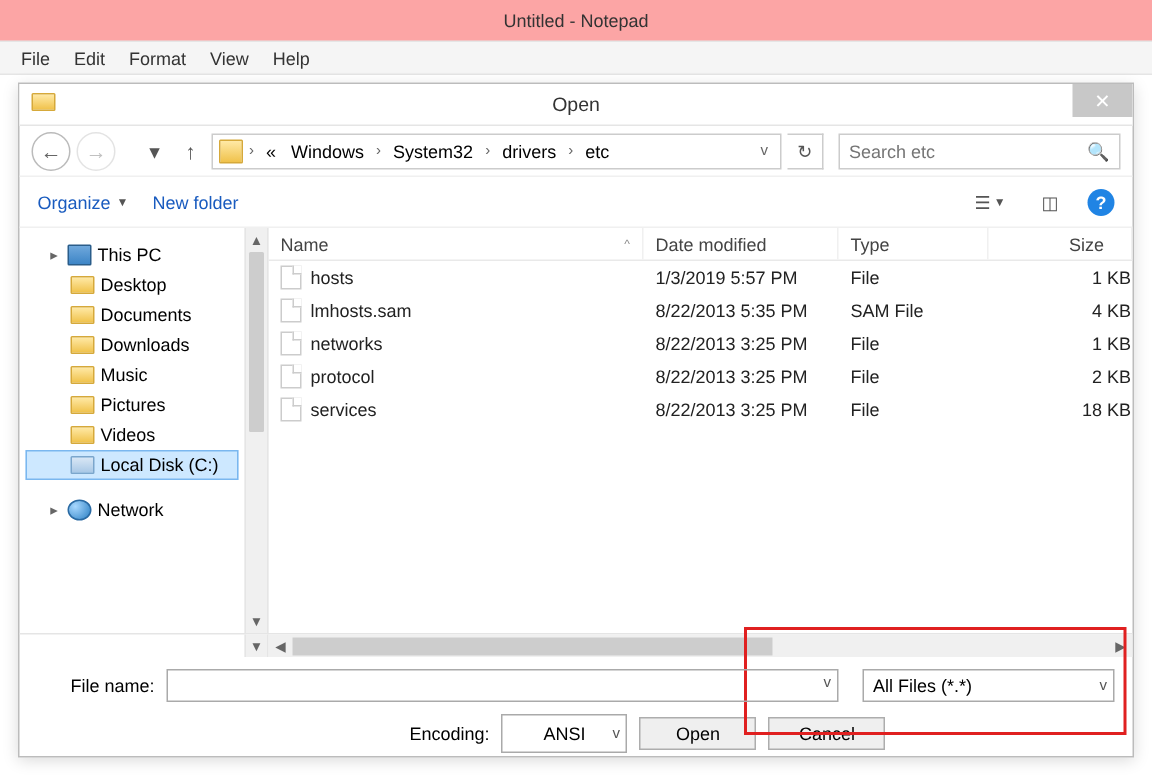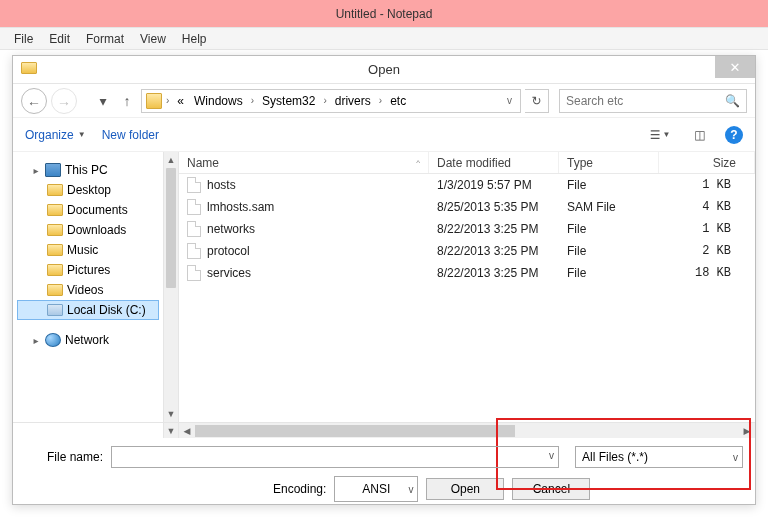--- a/index.html
+++ b/index.html
@@ -62,21 +62,21 @@
 .col-date { width: 130px; }
 .col-type { width: 100px; }
 .col-size { flex: 1; text-align: right; justify-content: flex-end; padding-right: 18px; }
 .sort-ind { margin-left: auto; font-size: 8px; color: #888; }
 .fl-rows { flex: 1; }
 .fl-row { display: flex; height: 22px; align-items: center; }
 .fl-cell { padding: 0 8px; font-size: 12px; color: #222; }
 .cell-name { width: 250px; display: flex; align-items: center; gap: 6px; }
 .cell-date { width: 130px; }
 .cell-type { width: 100px; }
-.cell-size { flex: 1; text-align: right; padding-right: 24px; font-family: Liberation Mono, monospace; }
+.cell-size { flex: 1; text-align: right; padding-right: 1px; }
 .file-ico { width: 14px; height: 16px; border: 1px solid #ccc; background: #fff; position: relative; }
 .file-ico::after { content: ""; position: absolute; top: -1px; right: -1px; width: 5px; height: 5px; background: #fff; border-left: 1px solid #ccc; border-bottom: 1px solid #ccc; }
 
 .hscroll-row { height: 16px; display: flex; border-top: 1px solid #e5e5e5; }
 .hscroll-spacer-left { width: 150px; }
 .hscroll-vgap { width: 16px; border-left:1px solid #e5e5e5; border-right:1px solid #e5e5e5; background:#f0f0f0; display:flex; align-items:center; justify-content:center; font-size:9px; color:#666; }
 .hscroll { flex: 1; background: #f0f0f0; display: flex; align-items: center; position: relative; }
 .hscroll .harr { width: 16px; text-align: center; font-size: 9px; color: #666; }
 .hscroll .htrack { flex: 1; height: 12px; position: relative; }
 .hscroll .hthumb { position: absolute; left: 0; width: 320px; top: 0; bottom: 0; background: #cdcdcd; }
@@ -224,21 +224,21 @@
             </div>
             <div class="fl-cell cell-date">1/3/2019 5:57 PM</div>
             <div class="fl-cell cell-type">File</div>
             <div class="fl-cell cell-size">1 KB</div>
           </div>
           <div class="fl-row">
             <div class="fl-cell cell-name">
               <span class="file-ico"></span>
               <span>lmhosts.sam</span>
             </div>
-            <div class="fl-cell cell-date">8/25/2013 5:35 PM</div>
+            <div class="fl-cell cell-date">8/22/2013 5:35 PM</div>
             <div class="fl-cell cell-type">SAM File</div>
             <div class="fl-cell cell-size">4 KB</div>
           </div>
           <div class="fl-row">
             <div class="fl-cell cell-name">
               <span class="file-ico"></span>
               <span>networks</span>
             </div>
             <div class="fl-cell cell-date">8/22/2013 3:25 PM</div>
             <div class="fl-cell cell-type">File</div>

